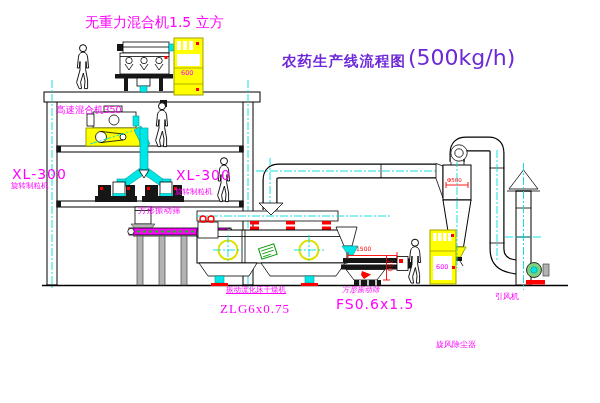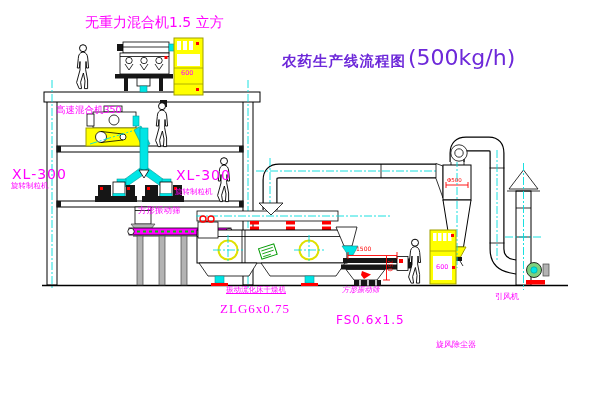--- a/index.html
+++ b/index.html
@@ -289,21 +289,21 @@
 <div class="lbl" style="left:11px;top:182px;font-size:7.5px;">旋转制粒机</div>
 <div class="lbl model" style="left:176px;top:160px;font-size:14px;">XL-300</div>
 <div class="lbl" style="left:175px;top:188px;font-size:7.5px;">旋转制粒机</div>
 
 <div class="lbl" style="left:138px;top:206px;font-size:8.5px;">方形振动筛</div>
 
 <div class="lbl" style="left:226px;top:286px;font-size:7.5px;text-decoration:underline;">振动流化床干燥机</div>
 <div class="lbl model" style="left:220px;top:294px;font-size:13px;font-family:Liberation Serif, serif;">ZLG6x0.75</div>
 
 <div class="lbl" style="left:342px;top:286px;font-size:7.5px;font-style:italic;">方形振动筛</div>
-<div class="lbl model" style="left:336px;top:306px;font-size:12px;">FS0.6x1.5</div>
+<div class="lbl model" style="left:336px;top:289px;font-size:14px;">FS0.6x1.5</div>
 
 <div class="lbl" style="left:436px;top:293px;font-size:8px;margin-top:48px;">旋风除尘器</div>
 <div class="lbl" style="left:495px;top:293px;font-size:8px;text-align:center;">引风机</div>
 
 <div class="lbl" style="left:181px;top:70px;font-size:6.5px;">600</div>
 <div class="lbl" style="left:436px;top:264px;font-size:6.5px;">600</div>
 
 <div class="dim" style="left:356px;top:246px;font-size:6px;">1500</div>
 <div class="dim" style="left:393px;top:260px;font-size:6px;transform:rotate(90deg);transform-origin:0 0;">750</div>
 <div class="dim" style="left:447px;top:178px;font-size:5.5px;">Φ500</div>

